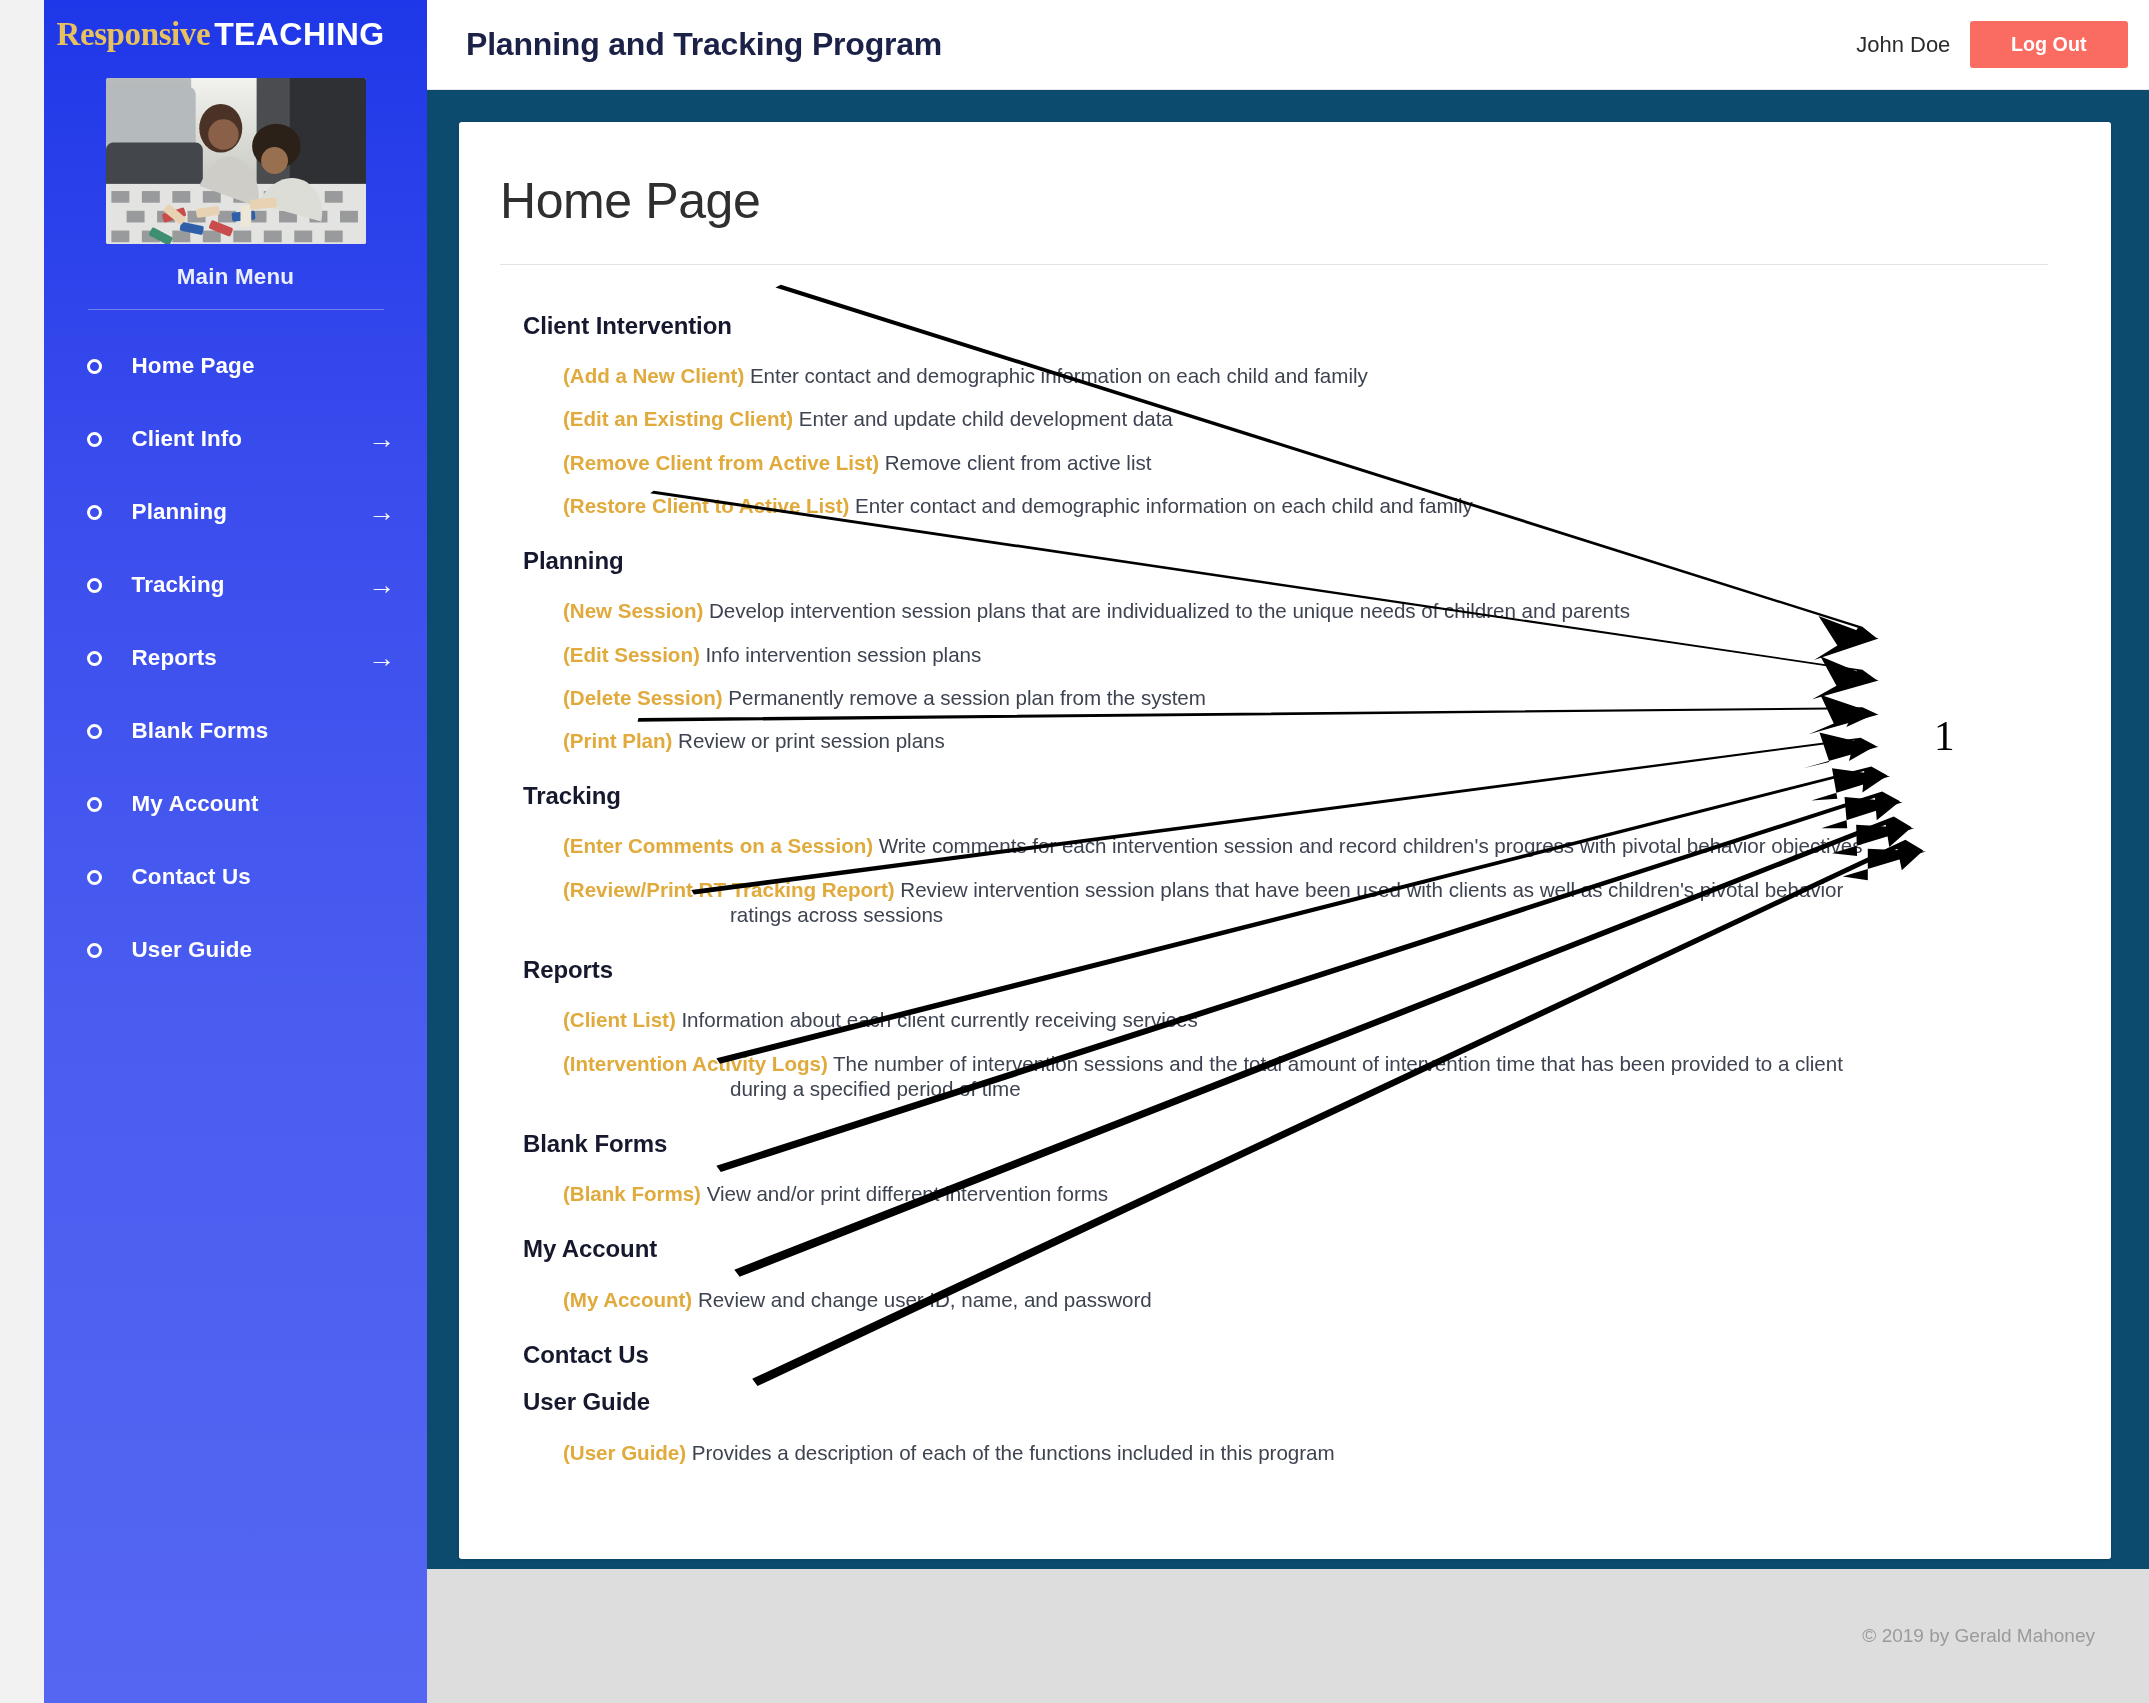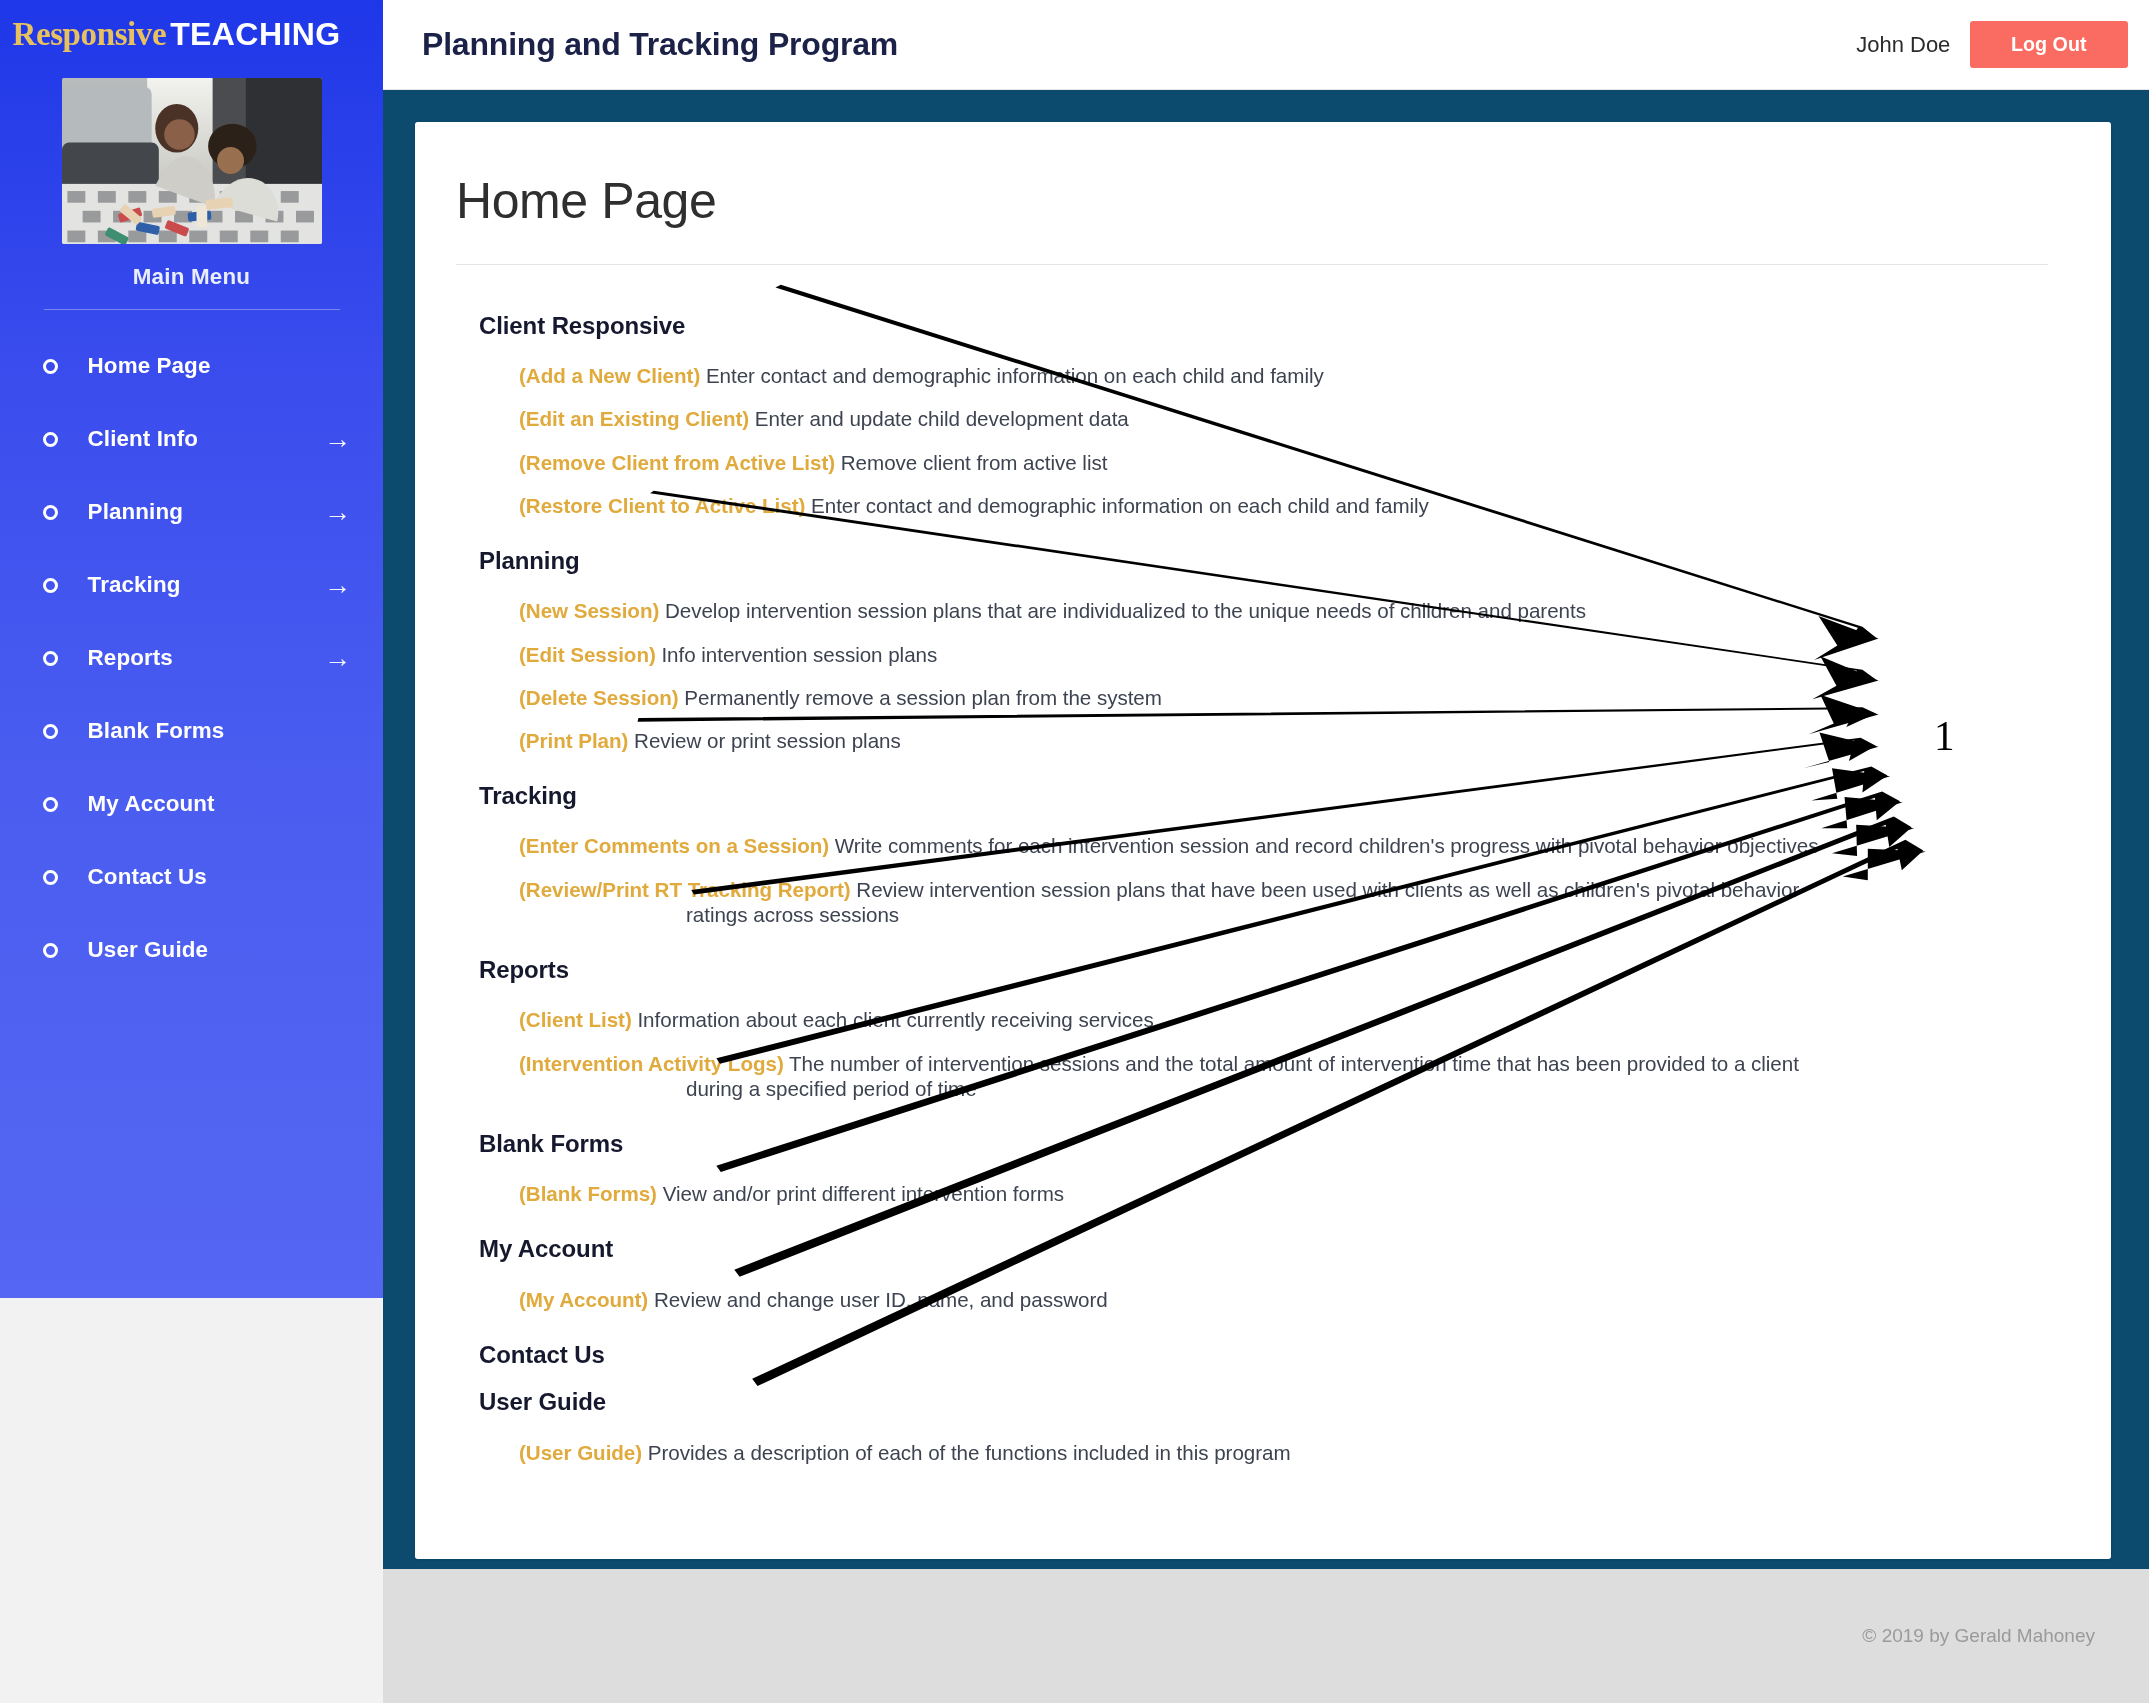--- a/index.html
+++ b/index.html
@@ -6,23 +6,23 @@
   html, body {
     width: 2149px; height: 1703px;
     font-family: "Liberation Sans", sans-serif;
     background: #f2f2f2;
     overflow: hidden;
   }
   .app { position: relative; width: 2149px; height: 1703px; display: flex; }
 
   
   .sidebar {
-    width: 383px; height: 1298px; flex: 0 0 383px;
+    width: 383px; height: 1703px; flex: 0 0 383px;
     background: linear-gradient(180deg, #1e37e8 0%, #3a4ced 28%, #4a5df0 60%, #5466f2 100%);
-    position: relative; z-index: 5;
+    position: relative; z-index: 5; margin-left: 44px;
   }
   .brand {
     padding: 16px 0 0 0; text-align: left; padding-left: 12.5px;
     white-space: nowrap;
   }
   .brand .b1 {
     font-family: "Liberation Serif", serif;
     font-weight: bold; font-size: 33px; color: #e8c15f; letter-spacing: -0.4px;
   }
   .brand .b2 {
@@ -255,21 +255,21 @@
         <button class="logout-btn">Log Out</button>
       </div>
     </header>
 
     <main class="content-area">
       <section class="card">
         <h1 class="page-title">Home Page</h1>
         <div class="title-rule"></div>
 
         <div class="section">
-          <div class="section-head">Client Responsive</div>
+          <div class="section-head">Client Intervention</div>
           <div class="items">
             <div class="item">
               <span class="key">(Add a New Client)</span>
               <span>Enter contact and demographic information on each child and family</span>
             </div>
             <div class="item">
               <span class="key">(Edit an Existing Client)</span>
               <span>Enter and update child development data</span>
             </div>
             <div class="item">

